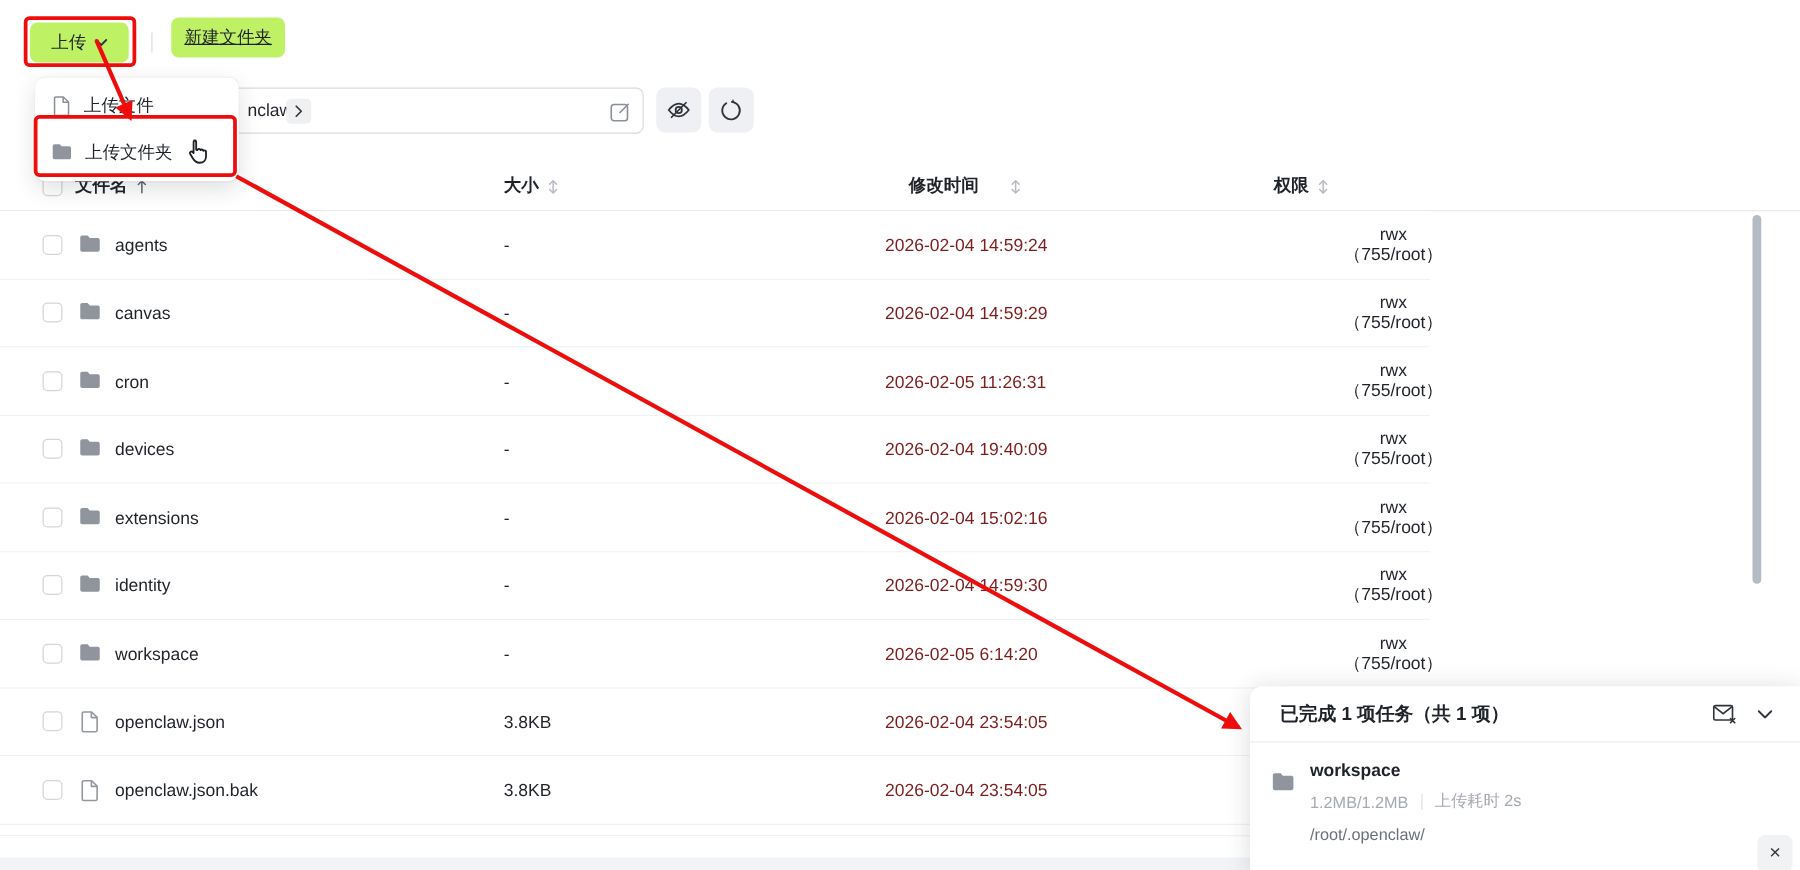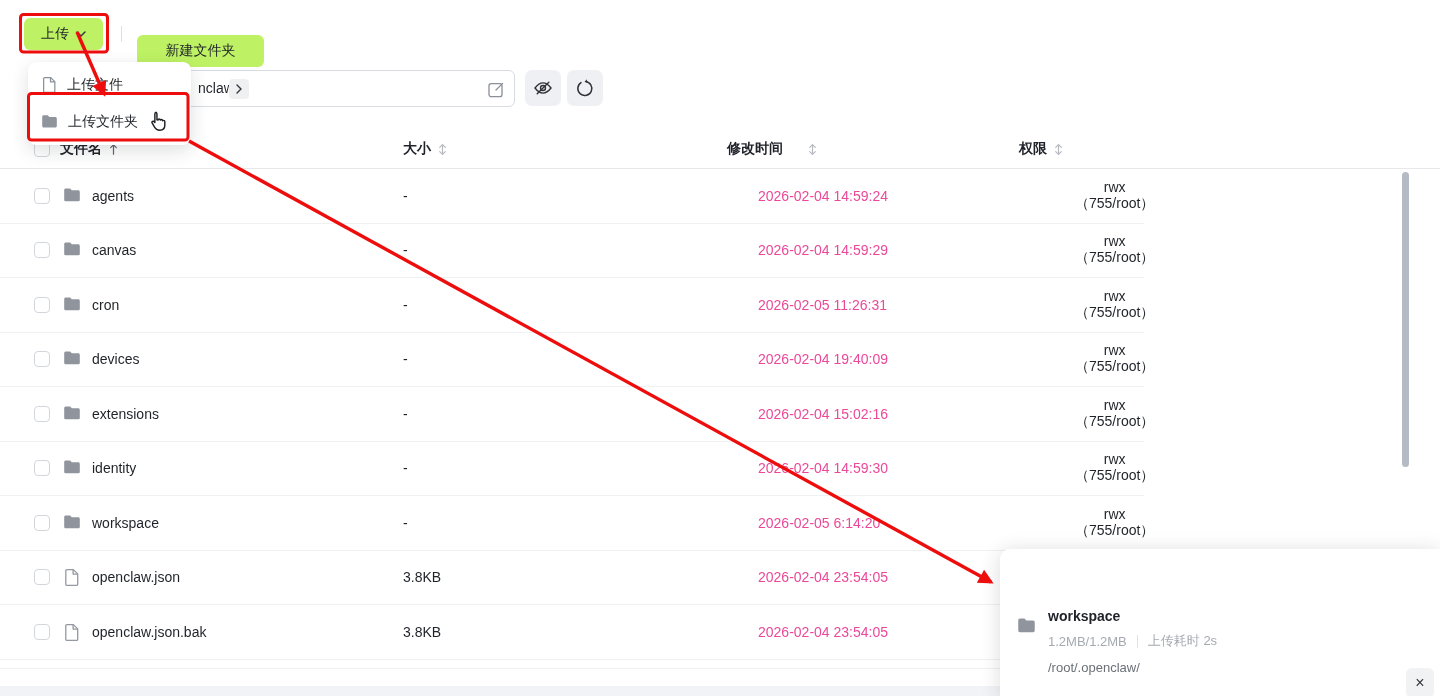--- a/index.html
+++ b/index.html
@@ -14,21 +14,21 @@
   }
   .abs { position:absolute; }
 
   
   .btn {
     position:absolute; display:flex; align-items:center; justify-content:center;
     gap:7px; background:#bef264; border-radius:6px; height:32px;
     font-size:14px; color:#1f2329; cursor:pointer; white-space:nowrap;
   }
   #upload-btn { left:24px; top:18px; width:79px; }
-  #newfolder-btn { left:137px; top:35px; width:127px; }
+  #newfolder-btn { left:137px; top:14px; width:91px;text-decoration:underline; }
   #toolbar-sep { left:121px; top:26px; width:1px; height:16px; background:#dcdfe3; }
 
   
   #pathbar {
     left:137px; top:70px; width:378px; height:37px;
     background:#fff; border:1px solid #d8dbdf; border-radius:6px;
   }
   #crumb-seg { position:absolute; left:60px; top:9px; font-size:14px; color:#1f2329; }
   #crumb-chip {
     position:absolute; left:91px; top:8px; width:20px; height:20px;
@@ -57,21 +57,21 @@
   }
   #head-cb { position:absolute; left:34px; top:13px; }
 
   #rows { position:absolute; left:0; top:169px; width:1144px;text-align:center; }
   .row { position:relative; height:54.5px; border-bottom:1px solid #f0f1f3; background:#fff; }
   .row .cell { position:absolute; top:50%; transform:translateY(-50%); }
   .row .cb   { left:34px; }
   .row .ficon{ left:63px; height:18px; }
   .row .name { left:92px; font-size:14px; color:#1f2329; }
   .row .size { left:403px; font-size:14px; color:#1f2329; }
-  .row .time { left:758px; font-size:14px; color:#ec4899; }
+  .row .time { left:708px; font-size:14px; color:#7f1d1d; }
   .row .perm { left:1075px; font-size:14px; color:#1f2329; }
   #row-stub { position:relative; height:9.5px; border-bottom:1px solid #f0f1f3; }
 
   #vscroll { left:1402px; top:172px; width:7px; height:295px; background:#b4bbc5; border-radius:4px; z-index:6; }
   #footer-strip { left:0; top:686px; width:1440px; height:10px; background:#f2f3f6; z-index:5; }
 
   
   #upload-menu {
     left:28px; top:62px; width:163px; height:83px; padding:4px 0;
     background:#fff; border-radius:8px; z-index:30;
@@ -346,20 +346,37 @@
   </div>
   <div class="menu-item">
     <svg width="17" height="15" viewBox="0 0 18 16">
         <path d="M1.2 3c0-.9.7-1.6 1.6-1.6h4.3l1.7 1.9h6.4c.9 0 1.6.7 1.6 1.6v7.8c0 .9-.7 1.6-1.6 1.6H2.8c-.9 0-1.6-.7-1.6-1.6V3z" fill="#90959d"></path>
       </svg>
     <span>上传文件夹</span>
   </div>
 </div>
 
 <div class="abs" id="task-panel">
+  <div id="task-head">
+    <span id="task-title">已完成 1 项任务（共 1 项）</span>
+    <span class="hd-ic">
+      <svg width="20" height="17" viewBox="0 0 20 17">
+        <g fill="none" stroke="#2f3338" stroke-width="1.3">
+          <rect x="1" y="1.5" width="15" height="11.5" rx="1.3"></rect>
+          <path d="M1.6 2.5l6.9 5.4 6.9-5.4"></path>
+        </g>
+        <path d="M14.4 11.8l3.4 3.4M17.8 11.8l-3.4 3.4" stroke="#2f3338" stroke-width="1.3" stroke-linecap="round"></path>
+      </svg>
+    </span>
+    <span class="hd-ic" style="margin-left:8px">
+      <svg width="12" height="7" viewBox="0 0 12 7">
+          <path d="M1 1l5 5 5-5" fill="none" stroke="#33373d" stroke-width="1.5" stroke-linecap="round" stroke-linejoin="round"></path>
+        </svg>
+    </span>
+  </div>
   <div id="task-body">
     <span id="task-folder-ic">
       <svg width="19" height="17" viewBox="0 0 18 16">
           <path d="M1.2 3c0-.9.7-1.6 1.6-1.6h4.3l1.7 1.9h6.4c.9 0 1.6.7 1.6 1.6v7.8c0 .9-.7 1.6-1.6 1.6H2.8c-.9 0-1.6-.7-1.6-1.6V3z" fill="#90959d"></path>
         </svg>
     </span>
     <span id="task-name">workspace</span>
     <span id="task-meta">
       <span>1.2MB/1.2MB</span>
       <span class="vdiv"></span>

